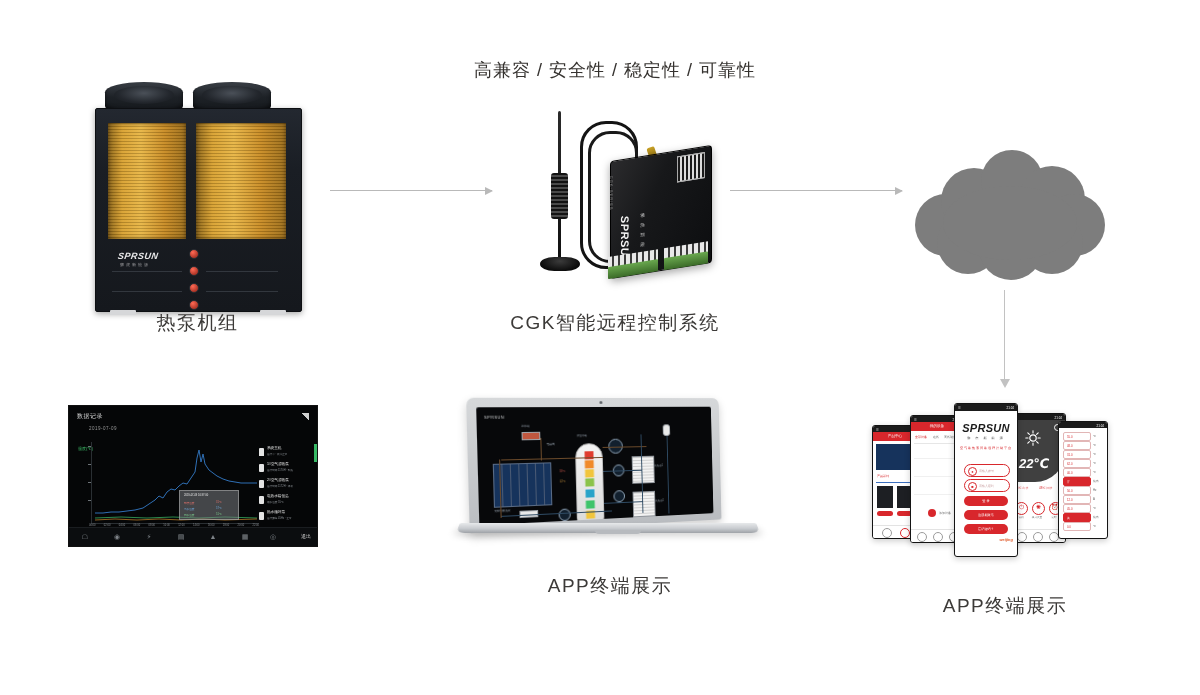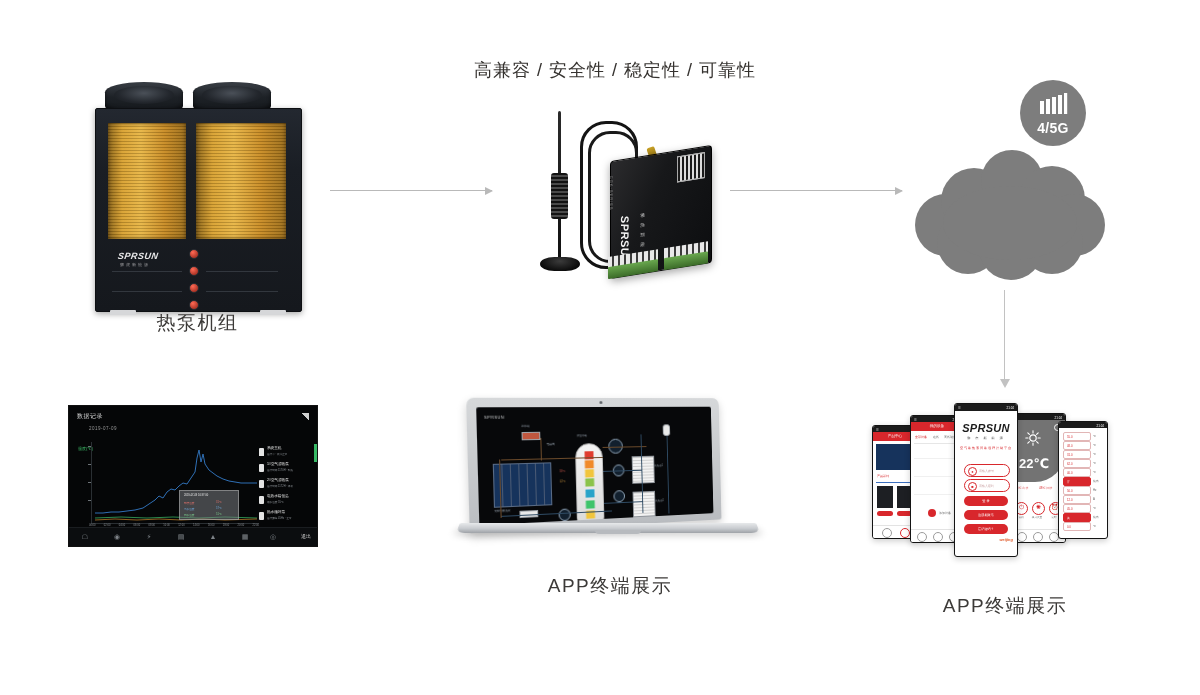--- a/index.html
+++ b/index.html
@@ -354,21 +354,21 @@
   .ph-input {
     position:absolute; border:1px solid #d8272c; border-radius:7px; background:#fff;
   }
   .ph-input-t { position:absolute; left:14px; color:#c9a0a2; font-size:3px; }
   .ph-ic-circ { position:absolute; left:3px; top:2px; width:7px; height:7px; border-radius:50%;
                 border:1px solid #d8272c; color:#d8272c; font-size:4px; text-align:center; line-height:7px; }
   .ph-logo { position:absolute; left:0; right:0; text-align:center; color:#1b1b1b;
              font-size:11px; font-weight:bold; font-style:italic; letter-spacing:.3px; }
   .ph-logo-sub { position:absolute; left:0; right:0; text-align:center; color:#555; font-size:3.2px; letter-spacing:2px; }
   .ph-slogan { position:absolute; left:0; right:0; text-align:center; color:#d8272c; font-size:3.2px; letter-spacing:.8px; }
-  .ph-red-panel { position:absolute; background:#737373; }
+  .ph-red-panel { position:absolute; background:#404040;font-style:italic; }
   .ph-temp { position:absolute; color:#fff; font-size:13px; font-weight:bold; }
   .ph-ctrl { position:absolute; width:11px; height:11px; border-radius:50%;
              border:1.4px solid #d8272c; color:#d8272c; font-size:6px; text-align:center; line-height:9px; }
   .ph-ctrl-l { position:absolute; color:#777; font-size:2.6px; text-align:center; width:20px; }
   .ph-row { position:absolute; border:1px solid #e2b6b6; border-radius:2px; background:#fff; }
   .ph-row.on { background:#d8272c; border-color:#d8272c; }
   .ph-row-t { position:absolute; color:#d8272c; font-size:2.8px; }
   .ph-unit { position:absolute; color:#666; font-size:2.8px; }
   .ph-nav { position:absolute; left:0; right:0; bottom:0; height:12px; background:#fff; border-top:1px solid #e3e3e3; }
   .ph-nav-i { position:absolute; top:2px; width:8px; height:8px; border-radius:50%; border:1px solid #9b9b9b; }
@@ -422,31 +422,22 @@
       <div class="cgk-brand">SPRSUN</div>
       <div class="cgk-brand-sub">狮 虎 新 能 源</div>
     </div>
     <div class="cgk-term">
       <div class="pins" style="left:2px;  width:50px;"></div>
       <div class="green" style="left:2px;  width:50px;"></div>
       <div class="pins" style="left:58px; width:44px;"></div>
       <div class="green" style="left:58px; width:44px;"></div>
     </div>
   </div>
-
-  <div class="badge" style="left:1020px; top:80px;">
-    <svg width="30" height="22" viewBox="0 0 30 22">
-      <rect x="2" y="9" width="4" height="13" fill="#fff"></rect>
-      <rect x="8" y="7" width="4" height="15" fill="#fff"></rect>
-      <rect x="14" y="5" width="4" height="17" fill="#fff"></rect>
-      <rect x="20" y="3" width="4" height="19" fill="#fff"></rect>
-      <rect x="26" y="1" width="3.2" height="21" fill="#fff"></rect>
-    </svg>
-    <div class="blabel">4/5G</div>
-  </div>
+  <div class="caption" style="left:470px; top:310px; width:290px;">CGK智能远程控制系统</div>
+
 
   <div class="abs" id="cloud">
     <div class="cloud-lobe" style="left:0px;   top:44px; width:62px; height:62px;"></div>
     <div class="cloud-lobe" style="left:26px;  top:18px; width:66px; height:66px;"></div>
     <div class="cloud-lobe" style="left:66px;  top:0px;  width:62px; height:62px;"></div>
     <div class="cloud-lobe" style="left:104px; top:16px; width:66px; height:66px;"></div>
     <div class="cloud-lobe" style="left:128px; top:44px; width:62px; height:62px;"></div>
     <div class="cloud-lobe" style="left:22px;  top:62px; width:62px; height:62px;"></div>
     <div class="cloud-lobe" style="left:64px;  top:66px; width:64px; height:64px;"></div>
     <div class="cloud-lobe" style="left:106px; top:62px; width:62px; height:62px;"></div>

